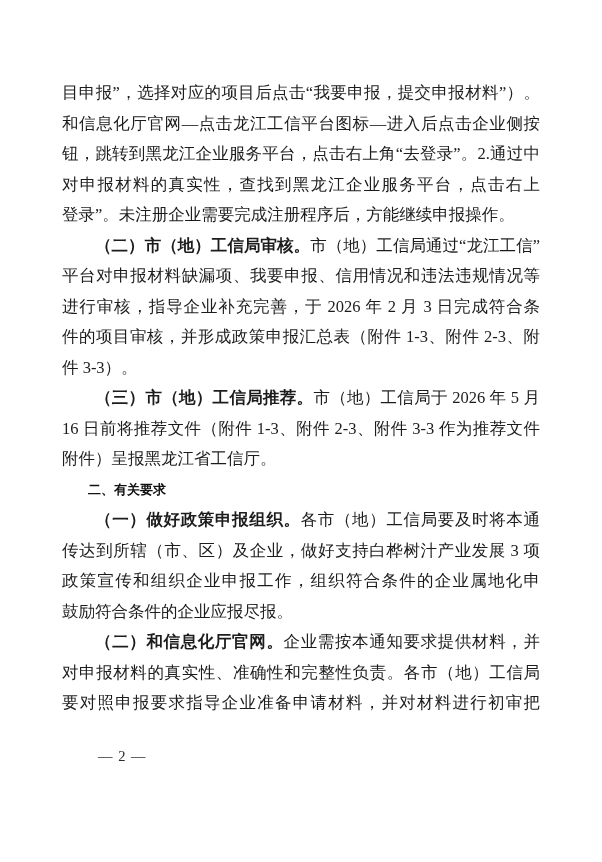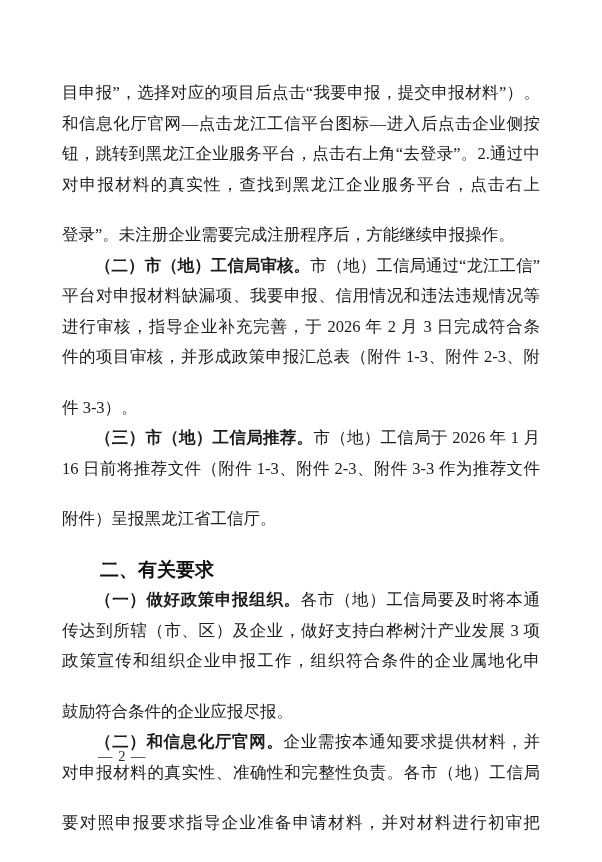--- a/index.html
+++ b/index.html
@@ -33,29 +33,28 @@
     text-align: justify;
     text-align-last: justify;
     overflow: hidden;
     white-space: normal;
   }
   .line.indent {
     padding-left: 2em;
   }
   .line.para-end {
     text-align-last: left;
-    margin-top: 20px;
   }
   .line .lead-bold {
     font-weight: bold;
   }
   .line.heading {
     font-weight: bold;
     font-family: "Liberation Sans", "DejaVu Sans", sans-serif;
-    font-size: 19px;
+    font-size: 13px;
     color: #111111;
     text-align-last: left;
   }
   .page-number {
     position: absolute;
     left: 98px;
     top: 748px;
     font-size: 14.5px;
     color: #2a2a2a;
     letter-spacing: 1px;
@@ -69,21 +68,21 @@
       <div class="line"><span>目申报”，选择对应的项目后点击“我要申报，提交申报材料”）。企</span></div>
       <div class="line"><span>和信息化厅官网—点击龙江工信平台图标—进入后点击企业侧按</span></div>
       <div class="line"><span>钮，跳转到黑龙江企业服务平台，点击右上角“去登录”。2.通过中</span></div>
       <div class="line"><span>对申报材料的真实性，查找到黑龙江企业服务平台，点击右上角“去</span></div>
       <div class="line para-end"><span>登录”。未注册企业需要完成注册程序后，方能继续申报操作。</span></div>
       <div class="line indent"><span class="lead-bold">（二）市（地）工信局审核。</span><span>市（地）工信局通过“龙江工信”</span></div>
       <div class="line"><span>平台对申报材料缺漏项、我要申报、信用情况和违法违规情况等</span></div>
       <div class="line"><span>进行审核，指导企业补充完善，于 2026 年 2 月 3 日完成符合条</span></div>
       <div class="line"><span>件的项目审核，并形成政策申报汇总表（附件 1-3、附件 2-3、附</span></div>
       <div class="line para-end"><span>件 3-3）。</span></div>
-      <div class="line indent"><span class="lead-bold">（三）市（地）工信局推荐。</span><span>市（地）工信局于 2026 年 1 月</span></div>
+      <div class="line indent"><span class="lead-bold">（三）市（地）工信局推荐。</span><span>市（地）工信局于 2026 年 5 月</span></div>
       <div class="line"><span>16 日前将推荐文件（附件 1-3、附件 2-3、附件 3-3 作为推荐文件</span></div>
       <div class="line para-end"><span>附件）呈报黑龙江省工信厅。</span></div>
       <div class="line indent heading para-end"><span>二、有关要求</span></div>
       <div class="line indent"><span class="lead-bold">（一）做好政策申报组织。</span><span>各市（地）工信局要及时将本通知</span></div>
       <div class="line"><span>传达到所辖（市、区）及企业，做好支持白桦树汁产业发展 3 项</span></div>
       <div class="line"><span>政策宣传和组织企业申报工作，组织符合条件的企业属地化申报，</span></div>
       <div class="line para-end"><span>鼓励符合条件的企业应报尽报。</span></div>
       <div class="line indent"><span class="lead-bold">（二）和信息化厅官网。</span><span>企业需按本通知要求提供材料，并</span></div>
       <div class="line"><span>对申报材料的真实性、准确性和完整性负责。各市（地）工信局</span></div>
       <div class="line para-end"><span>要对照申报要求指导企业准备申请材料，并对材料进行初审把关。</span></div>

